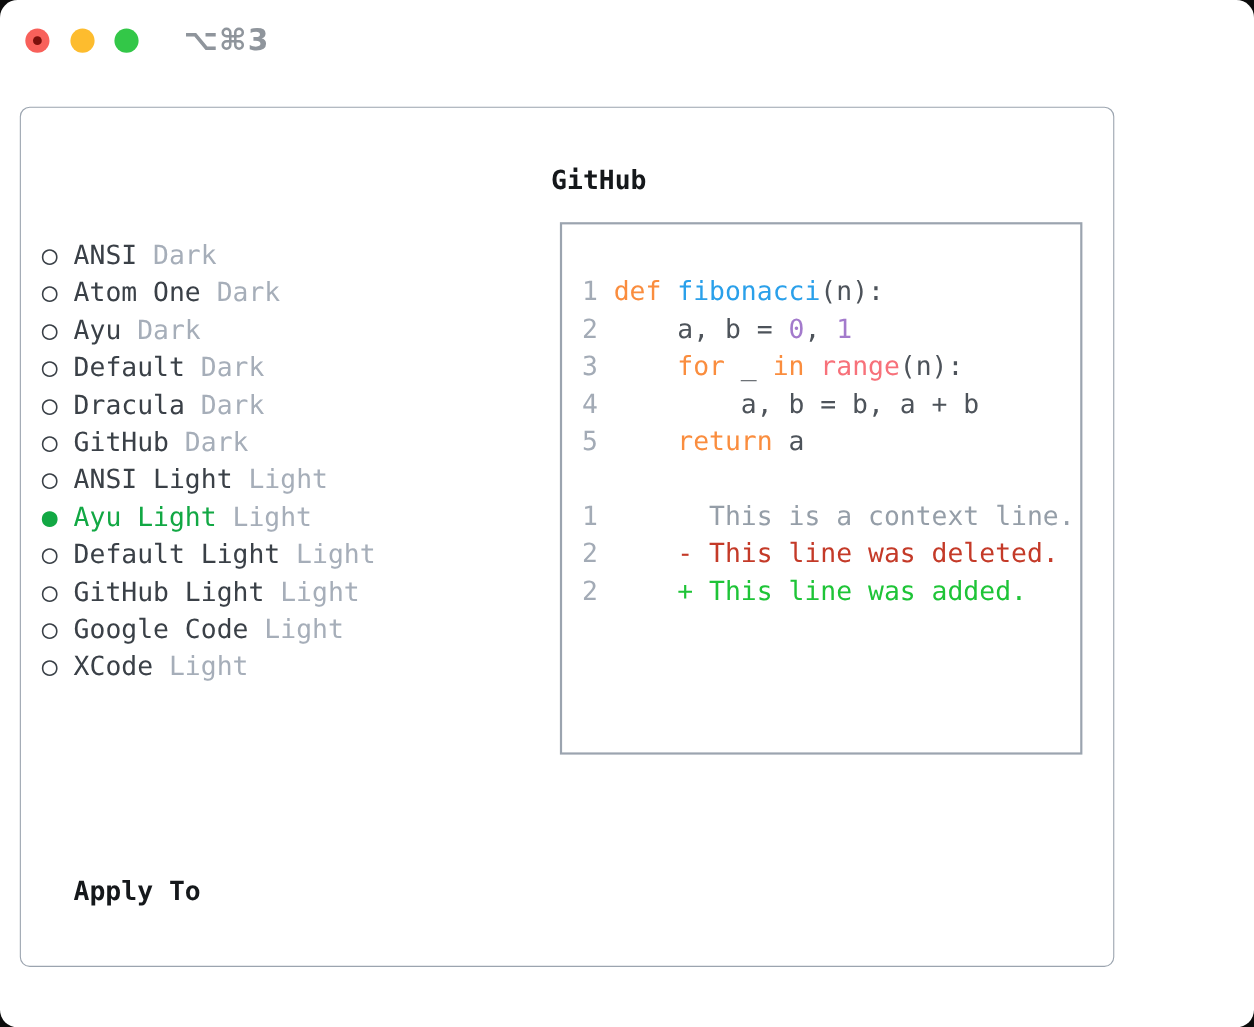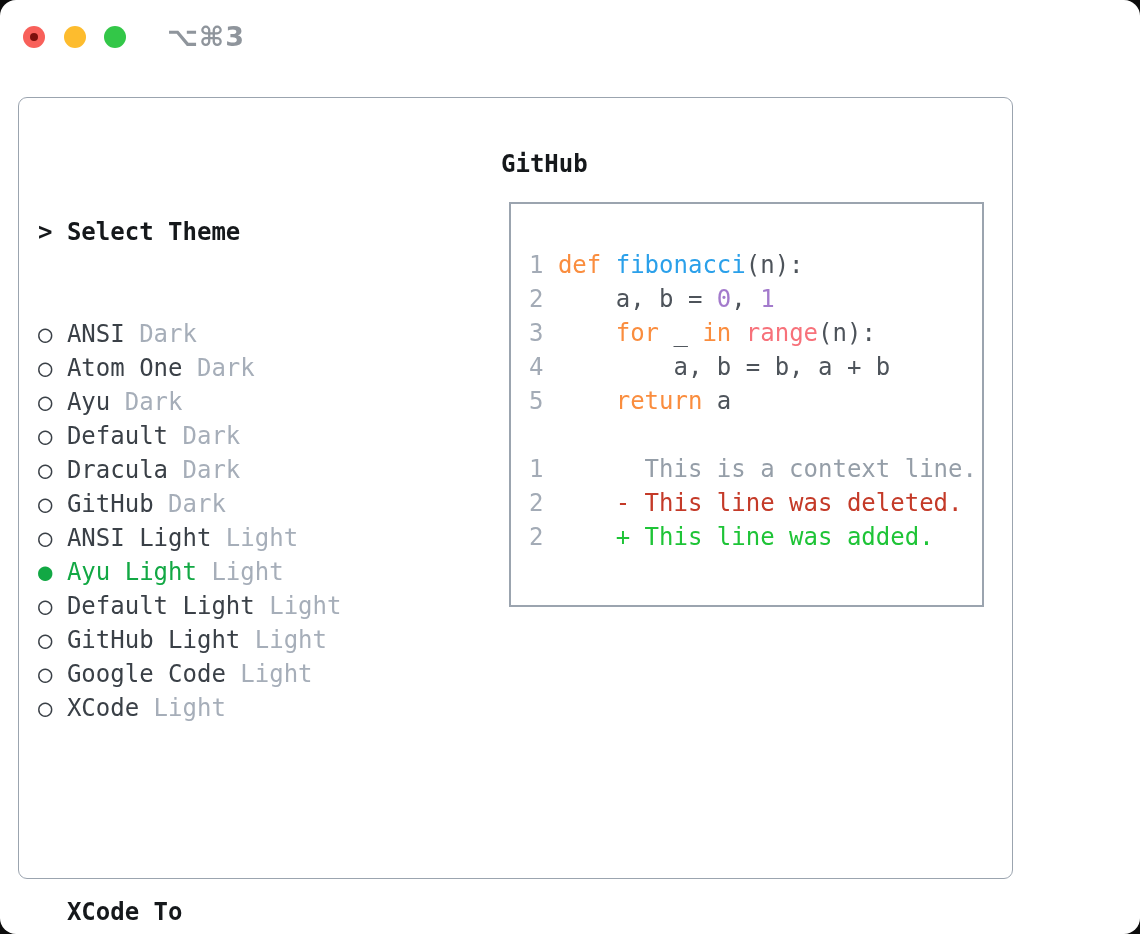--- a/index.html
+++ b/index.html
@@ -31,21 +31,21 @@
   .prompt{font-weight:700;color:var(--heading)}
   .marker{color:var(--ui-text)}
   .marker.sel{color:var(--accent-green)}
   .tname{color:var(--ui-text)}
   .tname.sel{color:var(--accent-green)}
   .tvariant{color:var(--ui-muted)}
   .apply-hdr{font-weight:700;color:var(--heading);padding-left:2ch}
   .spacer{height:34px}
   
   .preview-hdr{position:absolute;left:482px;top:49px;font-size:24px;line-height:34px;font-weight:700;color:var(--heading)}
-  .preview-box{position:absolute;left:490px;top:104px;width:475px;height:405px;border:2px solid var(--border);background:#fff}
+  .preview-box{position:absolute;left:490px;top:104px;width:475px;height:484px;border:2px solid var(--border);background:#fff}
   .code{position:absolute;left:18px;top:44px;font-size:24px;line-height:34px;white-space:pre}
   .lineno{color:var(--gutter)}
   .seg-code{color:var(--code-text)}
   .seg-keyword{color:var(--keyword)}
   .seg-function{color:var(--function)}
   .seg-number{color:var(--number)}
   .seg-builtin{color:var(--builtin)}
   .seg-context{color:var(--context)}
   .seg-removed{color:var(--removed)}
   .seg-added{color:var(--added)}
@@ -58,24 +58,23 @@
     <button class="light red">
         <span class="red-dot"></span>
       </button>
     <button class="light yellow"></button>
     <button class="light green"></button>
     <div class="win-title">⌥⌘3</div>
   </div>
 
   <div class="panel">
     <div class="leftcol">
-      <div class="row hdr"><span class="prompt">&gt;</span><span> </span><span>Select Theme</span></div>
       <div id="theme-list"><div class="row"><span class="marker">○</span><span> </span><span class="tname">ANSI</span><span> </span><span class="tvariant">Dark</span></div><div class="row"><span class="marker">○</span><span> </span><span class="tname">Atom One</span><span> </span><span class="tvariant">Dark</span></div><div class="row"><span class="marker">○</span><span> </span><span class="tname">Ayu</span><span> </span><span class="tvariant">Dark</span></div><div class="row"><span class="marker">○</span><span> </span><span class="tname">Default</span><span> </span><span class="tvariant">Dark</span></div><div class="row"><span class="marker">○</span><span> </span><span class="tname">Dracula</span><span> </span><span class="tvariant">Dark</span></div><div class="row"><span class="marker">○</span><span> </span><span class="tname">GitHub</span><span> </span><span class="tvariant">Dark</span></div><div class="row"><span class="marker">○</span><span> </span><span class="tname">ANSI Light</span><span> </span><span class="tvariant">Light</span></div><div class="row"><span class="marker sel">●</span><span> </span><span class="tname sel">Ayu Light</span><span> </span><span class="tvariant">Light</span></div><div class="row"><span class="marker">○</span><span> </span><span class="tname">Default Light</span><span> </span><span class="tvariant">Light</span></div><div class="row"><span class="marker">○</span><span> </span><span class="tname">GitHub Light</span><span> </span><span class="tvariant">Light</span></div><div class="row"><span class="marker">○</span><span> </span><span class="tname">Google Code</span><span> </span><span class="tvariant">Light</span></div><div class="row"><span class="marker">○</span><span> </span><span class="tname">XCode</span><span> </span><span class="tvariant">Light</span></div></div>
       <div class="spacer"></div>
-      <div class="row apply-hdr">XCode To</div>
+      <div class="row apply-hdr">Apply To</div>
       
       
       
       
     </div>
 
     <div class="preview-hdr">GitHub</div>
     <div class="preview-box">
       <div class="code" id="preview-code"><div class="row code-row"><span class="lineno">1</span> <span class="seg-keyword">def</span><span class="seg-code"> </span><span class="seg-function">fibonacci</span><span class="seg-code">(n):</span></div><div class="row code-row"><span class="lineno">2</span> <span class="seg-code">    a, b = </span><span class="seg-number">0</span><span class="seg-code">, </span><span class="seg-number">1</span></div><div class="row code-row"><span class="lineno">3</span> <span class="seg-code">    </span><span class="seg-keyword">for</span><span class="seg-code"> _ </span><span class="seg-keyword">in</span><span class="seg-code"> </span><span class="seg-builtin">range</span><span class="seg-code">(n):</span></div><div class="row code-row"><span class="lineno">4</span> <span class="seg-code">        a, b = b, a + b</span></div><div class="row code-row"><span class="lineno">5</span> <span class="seg-code">    </span><span class="seg-keyword">return</span><span class="seg-code"> a</span></div><div class="row code-row"><span class="lineno"></span></div><div class="row code-row"><span class="lineno">1</span> <span class="seg-context">      This is a context line.</span></div><div class="row code-row"><span class="lineno">2</span> <span class="seg-removed">    - This line was deleted.</span></div><div class="row code-row"><span class="lineno">2</span> <span class="seg-added">    + This line was added.</span></div></div>
     </div>

